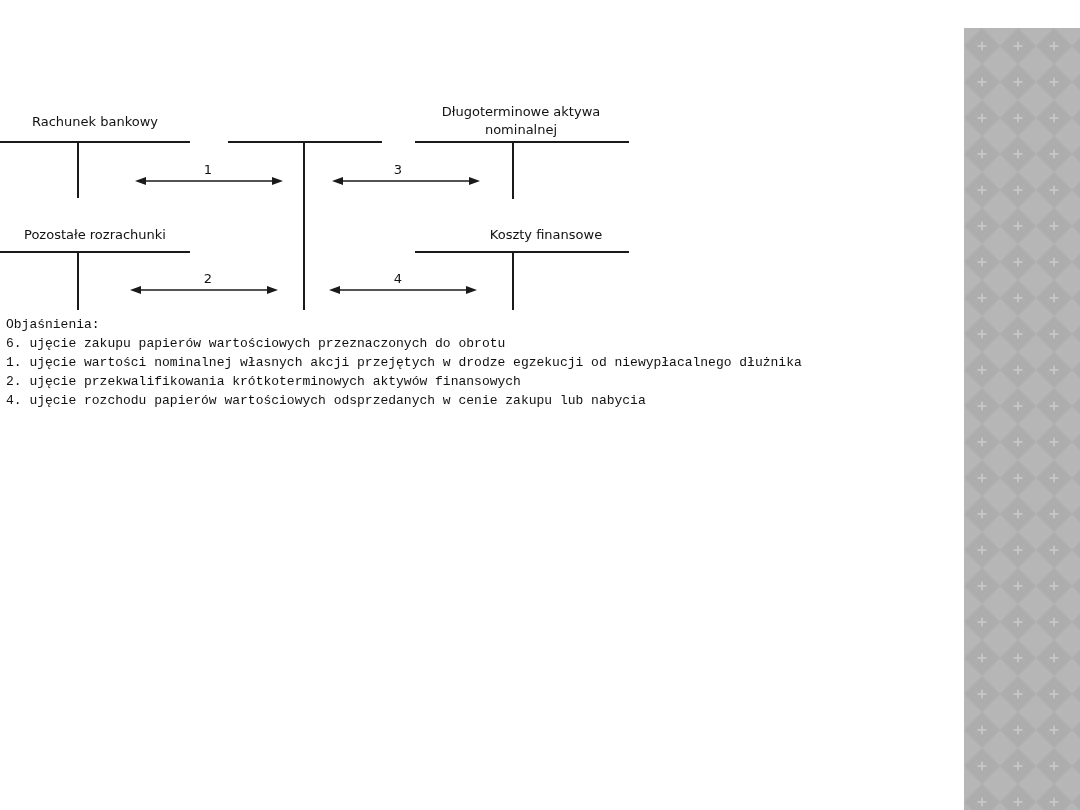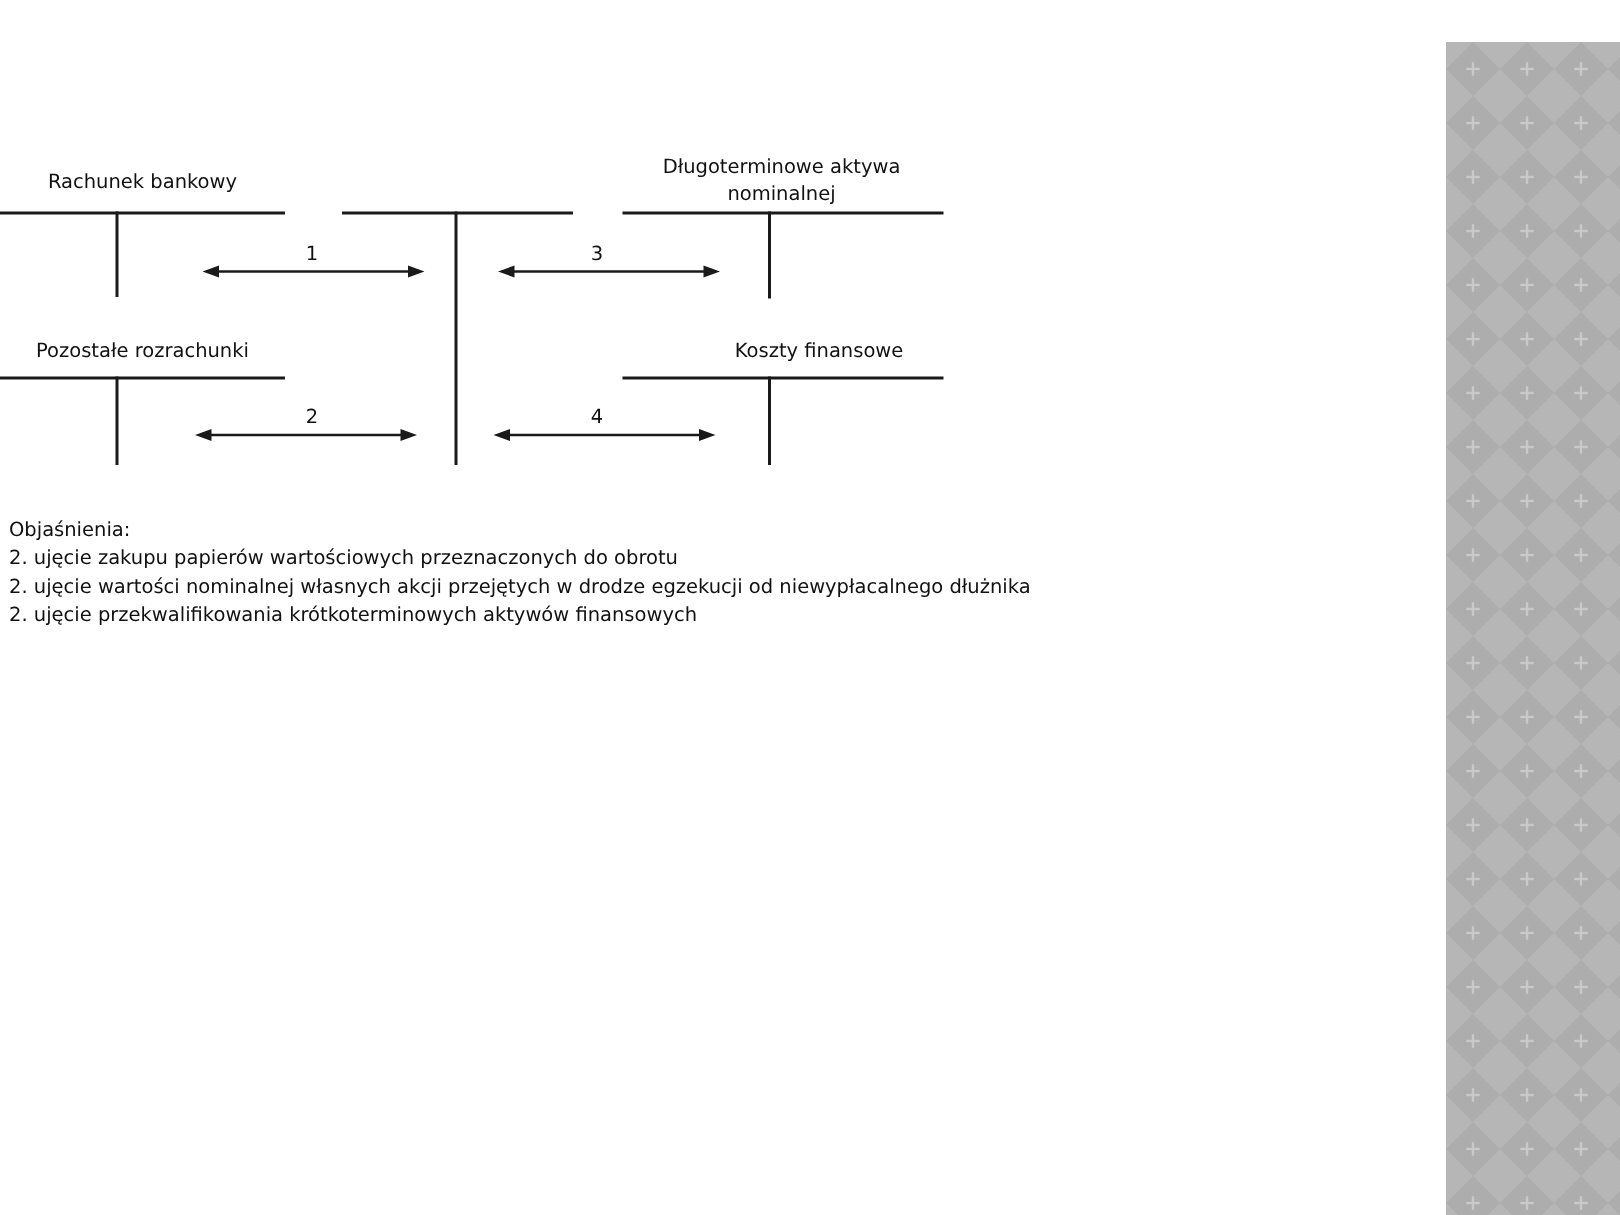--- a/index.html
+++ b/index.html
@@ -72,25 +72,26 @@
   }
   .n1 { left: 188px; top: 134px; }
   .n2 { left: 188px; top: 243px; }
   .n3 { left: 378px; top: 134px; }
   .n4 { left: 378px; top: 243px; }
 
   
   .notes {
     position: absolute;
     left: 6px;
-    top: 316px;
+    top: 287px;
     width: 920px;
     font-size: 13px;
     line-height: 19px;
     color: var(--text-color);
+    font-family: Liberation Mono, monospace;
   }
   .notes .note-line { white-space: nowrap; }
 
   
   .sidebar {
     position: absolute;
     left: 964px;
     top: 0px;
     width: 116px;
     height: 810px;
@@ -143,23 +144,24 @@
     <polygon points="148,7 137,3 137,11"></polygon>
   </svg>
 
   <div class="flow-num n1">1</div>
   <div class="flow-num n2">2</div>
   <div class="flow-num n3">3</div>
   <div class="flow-num n4">4</div>
 
   <div class="notes">
     <div class="note-line">Objaśnienia:</div>
-    <div class="note-line">2. ujęcie zakupu papierów wartościowych przeznaczonych do obrotu</div>
-    <div class="note-line">2. ujęcie wartości nominalnej własnych akcji przejętych w drodze egzekucji od niewypłacalnego dłużnika</div>
+    <div class="note-line">6. ujęcie zakupu papierów wartościowych przeznaczonych do obrotu</div>
+    <div class="note-line">1. ujęcie wartości nominalnej własnych akcji przejętych w drodze egzekucji od niewypłacalnego dłużnika</div>
     <div class="note-line">2. ujęcie przekwalifikowania krótkoterminowych aktywów finansowych</div>
+    <div class="note-line">4. ujęcie rozchodu papierów wartościowych odsprzedanych w cenie zakupu lub nabycia</div>
   </div>
 
   <div class="sidebar">
     <svg xmlns="http://www.w3.org/2000/svg">
       <defs>
         <pattern id="argyle" width="36" height="36" patternUnits="userSpaceOnUse">
           <rect class="pat-bg" x="0" y="0" width="36" height="36"></rect>
           <path class="pat-diamond" d="M18 0 L36 18 L18 36 L0 18 Z"></path>
           <rect class="pat-cross" x="17.2" y="13.5" width="1.6" height="9"></rect>
           <rect class="pat-cross" x="13.5" y="17.2" width="9" height="1.6"></rect>

